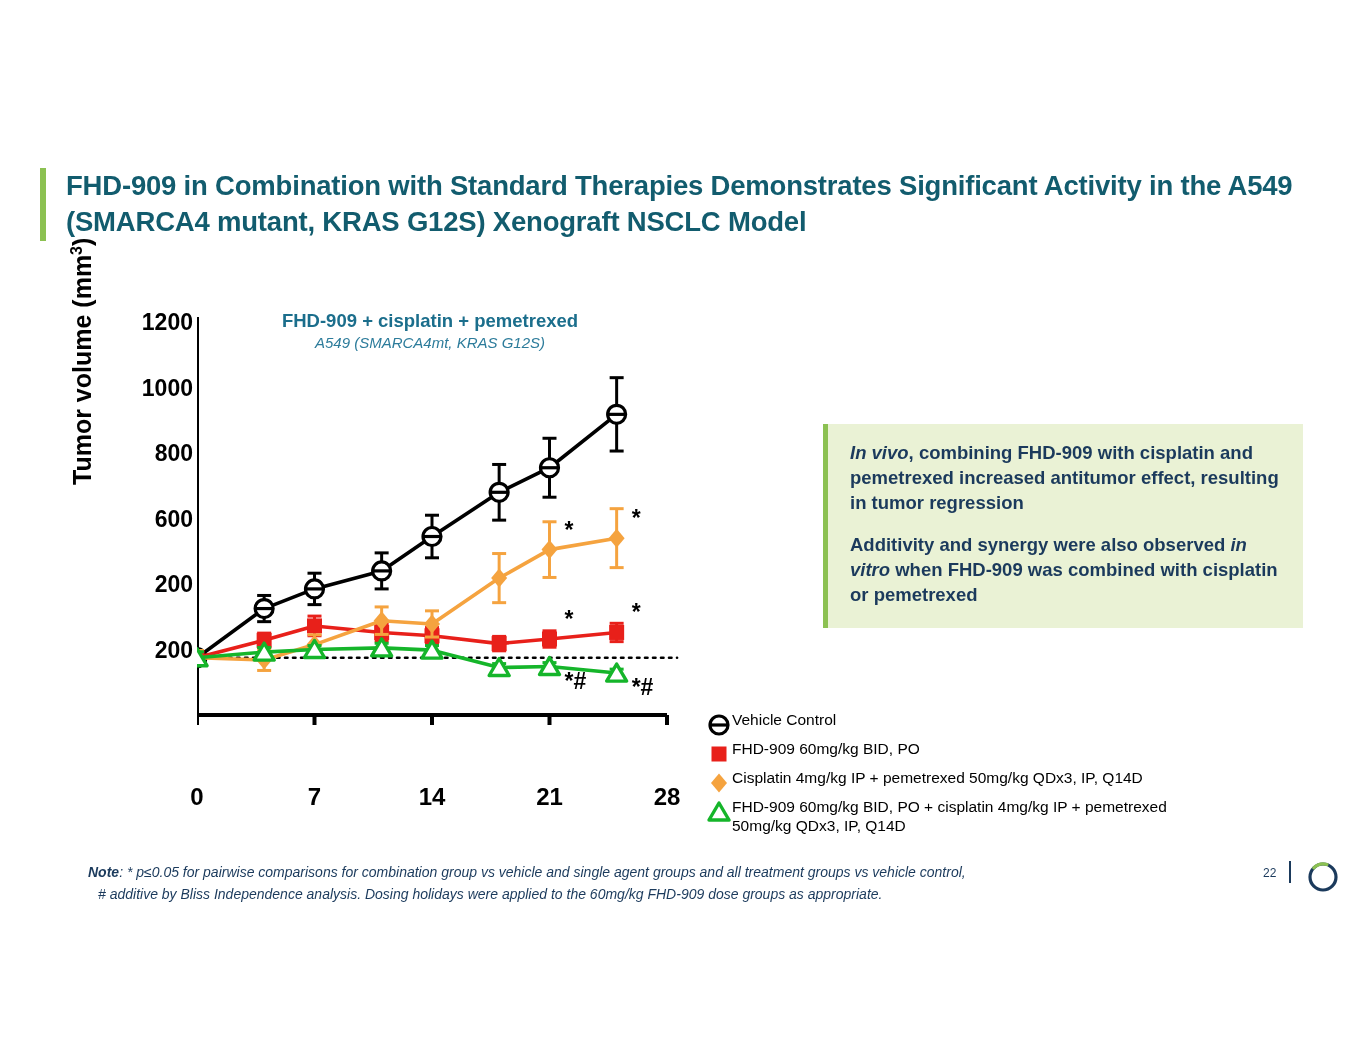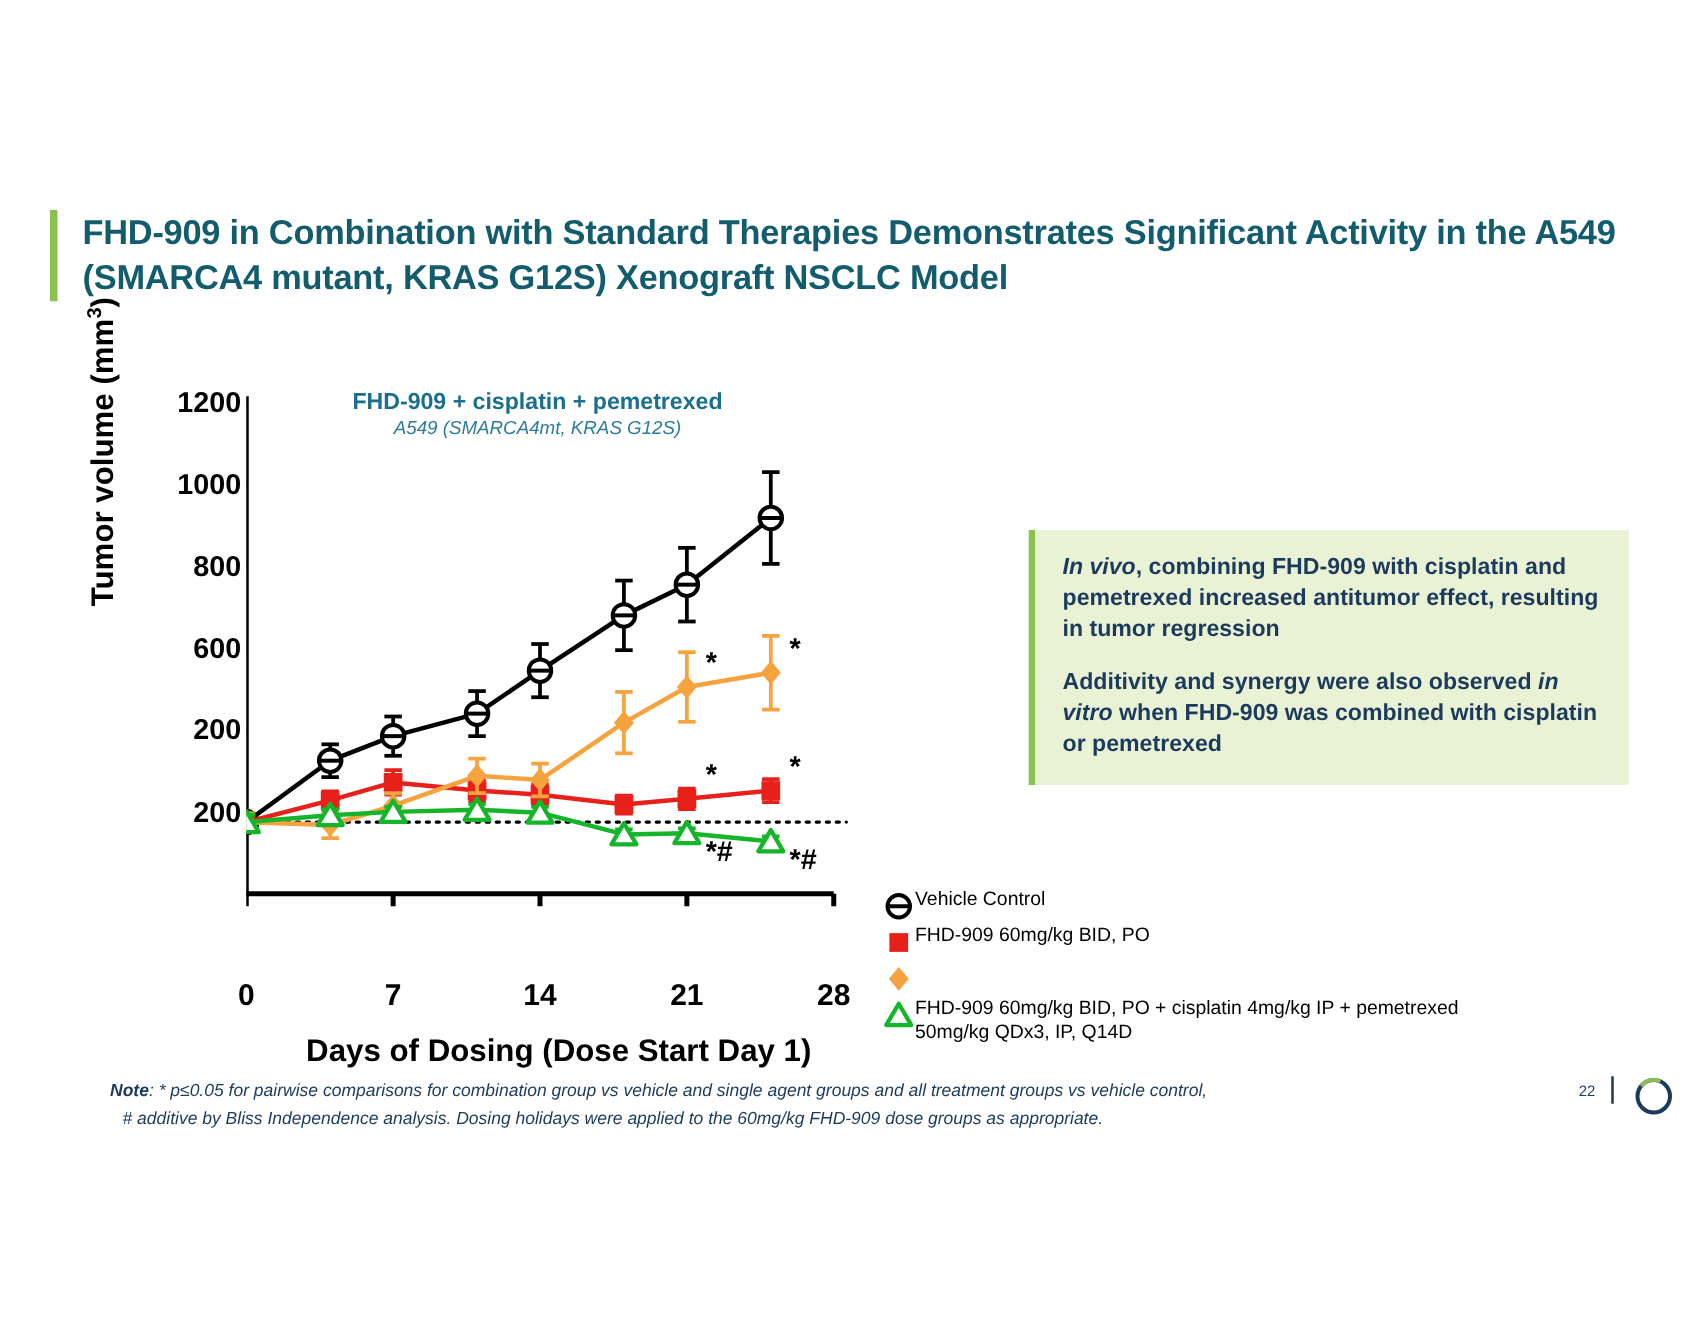--- a/index.html
+++ b/index.html
@@ -269,21 +269,20 @@
         <polygon points="184.64285714285714,343.8625 194.64285714285714,360.8625 174.64285714285714,360.8625" fill="#fff" stroke="#15B52A" stroke-width="3.4" stroke-linejoin="round"></polygon>
         <polygon points="235,346.155 245,363.155 225,363.155" fill="#fff" stroke="#15B52A" stroke-width="3.4" stroke-linejoin="round"></polygon>
         <polygon points="302.14285714285717,363.5125 312.14285714285717,380.5125 292.14285714285717,380.5125" fill="#fff" stroke="#15B52A" stroke-width="3.4" stroke-linejoin="round"></polygon>
         <polygon points="352.5,362.53 362.5,379.53 342.5,379.53" fill="#fff" stroke="#15B52A" stroke-width="3.4" stroke-linejoin="round"></polygon>
         <polygon points="419.64285714285717,369.08 429.64285714285717,386.08 409.64285714285717,386.08" fill="#fff" stroke="#15B52A" stroke-width="3.4" stroke-linejoin="round"></polygon>
         <text x="367.5" y="393.53" font-size="23" font-weight="bold" fill="#000" font-family="&quot;Liberation Sans&quot;, sans-serif">*#</text>
         <text x="434.64285714285717" y="400.08" font-size="23" font-weight="bold" fill="#000" font-family="&quot;Liberation Sans&quot;, sans-serif">*#</text>
       </g>
     </svg>
 
-  <div id="xlabel">Days of Dosing (Dose Start Day 1)</div>
 <div class="xtick-label" style="left: 127px;">0</div>
     <div class="xtick-label" style="left: 244.5px;">7</div>
     <div class="xtick-label" style="left: 362px;">14</div>
     <div class="xtick-label" style="left: 479.5px;">21</div>
     <div class="xtick-label" style="left: 597px; text-align: center;">28</div>
   </div>
 
 <div id="legend">
     <div class="legend-row">
       <div class="legend-mark">
@@ -301,20 +300,21 @@
         </svg>
       </div>
       <div class="legend-text">FHD-909 60mg/kg BID, PO</div>
     </div>
     <div class="legend-row">
       <div class="legend-mark">
         <svg width="24" height="24" viewBox="0 0 24 24">
           <polygon points="12,2.5 20,12 12,21.5 4,12" fill="#F5A33F"></polygon>
         </svg>
       </div>
+      <div class="legend-text">Cisplatin 4mg/kg IP + pemetrexed 50mg/kg QDx3, IP, Q14D</div>
     </div>
     <div class="legend-row">
       <div class="legend-mark">
         <svg width="24" height="24" viewBox="0 0 24 24">
           <polygon points="12,3 22,20 2,20" fill="#fff" stroke="#15B52A" stroke-width="3.4" stroke-linejoin="round"></polygon>
         </svg>
       </div>
       <div class="legend-text">FHD-909 60mg/kg BID, PO + cisplatin 4mg/kg IP + pemetrexed 50mg/kg QDx3, IP, Q14D</div>
     </div>
   </div>

